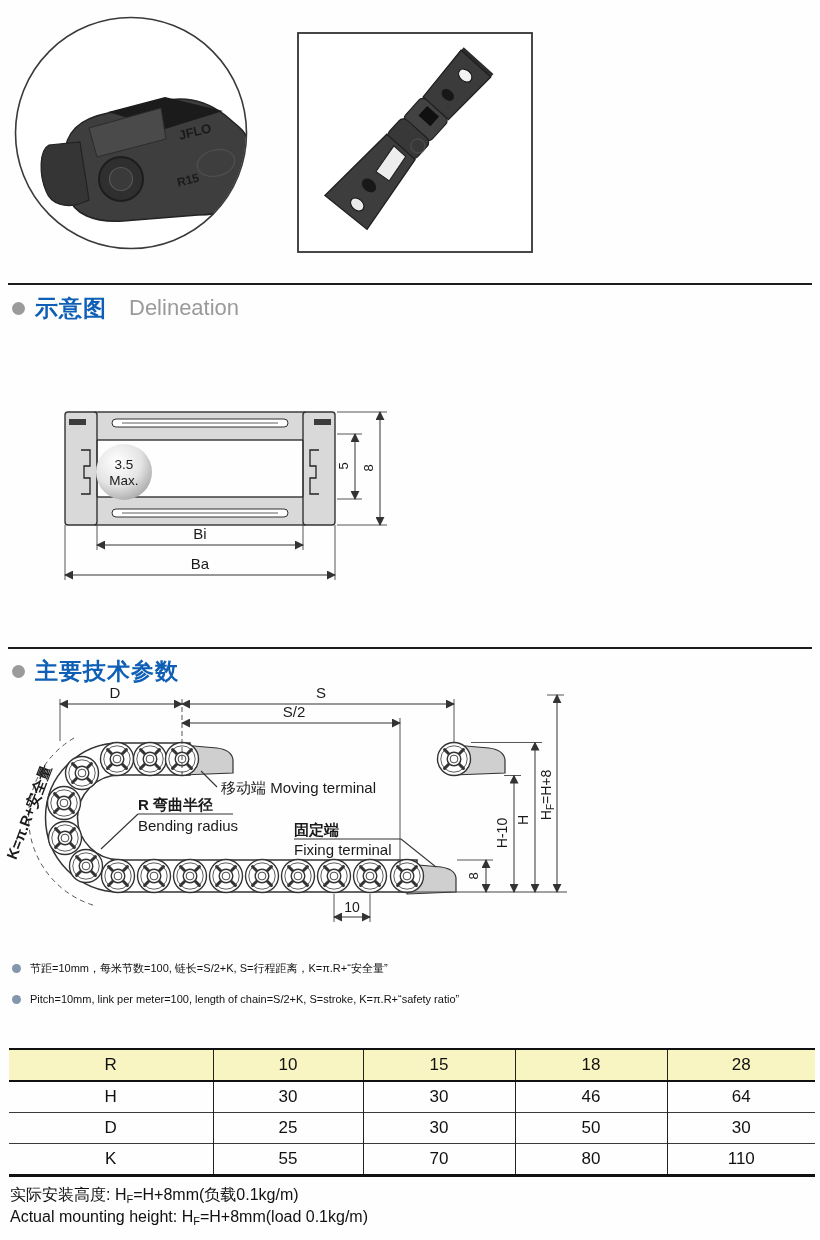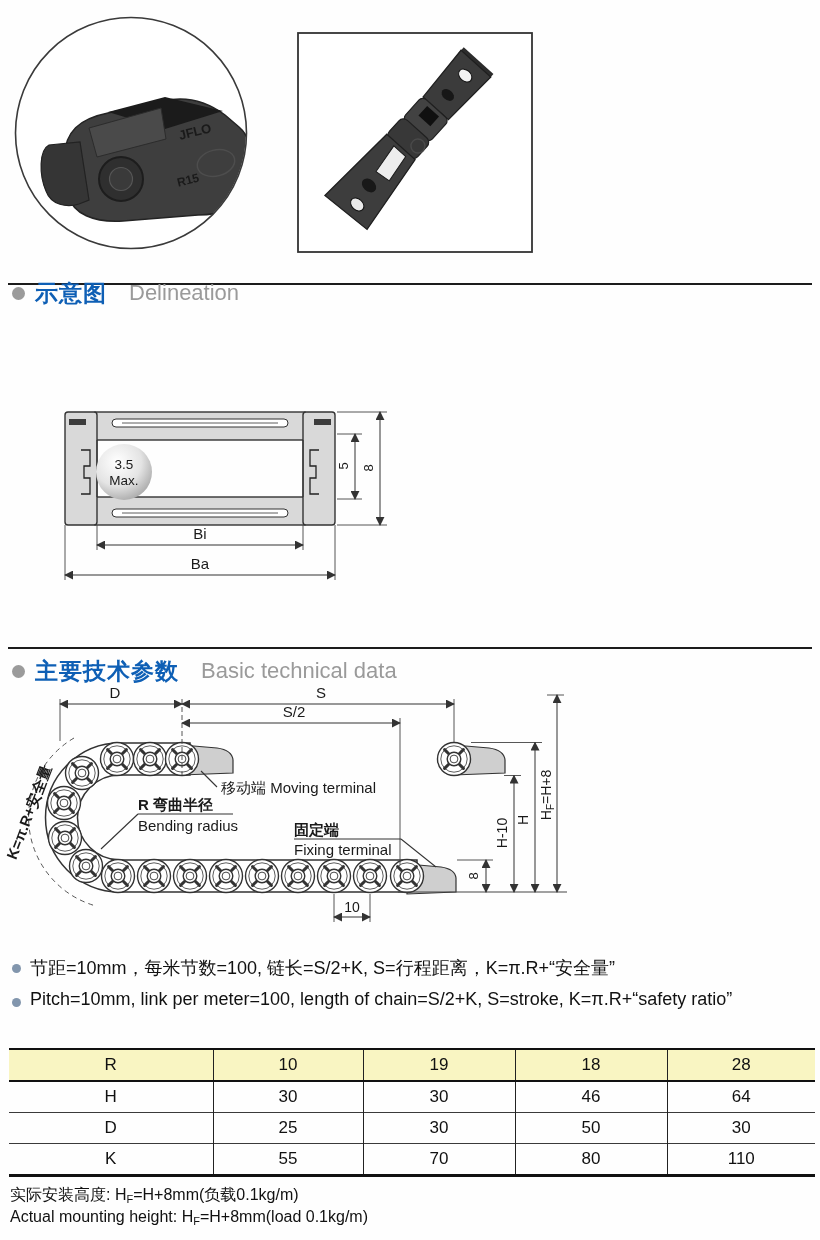--- a/index.html
+++ b/index.html
@@ -6,21 +6,21 @@
   body{width:820px;height:1240px;background:#fefefe;position:relative;
        font-family:"Liberation Sans","DejaVu Sans",sans-serif;color:#1a1a1a;overflow:hidden;}
   .abs{position:absolute;}
   .divider{position:absolute;left:8px;width:804px;height:0;border-top:2.5px solid #1c1c1c;}
   .sec-head{position:absolute;left:12px;display:flex;align-items:center;gap:10px;height:30px;}
   .sec-dot{width:13px;height:13px;border-radius:50%;background:#9b9b9b;flex:0 0 auto;}
   .sec-zh{font-size:23px;font-weight:700;color:#0e5fb5;letter-spacing:1px;}
   .sec-en{font-size:22px;color:#9a9a9a;margin-left:12px;}
   .note{position:absolute;left:12px;display:flex;align-items:flex-start;gap:9px;}
   .note-dot{width:9px;height:9px;border-radius:50%;background:#8296ad;margin-top:5px;flex:0 0 auto;}
-  .note-text{font-size:18px;color:#111;line-height:19px;}
+  .note-text{font-size:11px;color:#111;line-height:19px;}
   table.spec{position:absolute;left:9px;top:1048px;width:806px;border-collapse:collapse;table-layout:fixed;
              border-top:2.5px solid #111;border-bottom:3.5px solid #111;font-size:17px;}
   table.spec td{text-align:center;padding:0;height:30px;color:#111;}
   table.spec td+td{border-left:1.4px solid #222;}
   table.spec tr.hdr{background:#f9f5c2;border-bottom:2px solid #111;}
   table.spec tr.datarow{border-bottom:1.5px solid #3a3a3a;}
   table.spec tr.datarow:last-child{border-bottom:none;}
   .footer-line{font-size:16px;color:#111;line-height:18px;}
   .subF{font-size:11px;vertical-align:-3px;}
   svg text{font-family:"Liberation Sans","DejaVu Sans",sans-serif;fill:#1a1a1a;}
@@ -72,21 +72,21 @@
     <circle cx="12" cy="0" r="7" fill="none" stroke="#4a4a4a" stroke-width="1.4"></circle>
     <path d="M-19,12 L19,12 L30,96 L-24,99 Z" fill="#3d3d3d" stroke="#1f1f1f" stroke-width="1.3"></path>
     <path d="M-6,16 L10,16 L14,45 L-2,47 Z" fill="#ededed" stroke="#1c1c1c" stroke-width="1"></path>
     <ellipse cx="2" cy="62" rx="8" ry="6" fill="#181818"></ellipse>
     <ellipse cx="6" cy="84" rx="7.5" ry="5.5" fill="#e9e9e9" stroke="#111111" stroke-width="1"></ellipse>
   </g>
 </svg>
 
 <div class="divider" style="top:283px;"></div>
 
-<div class="sec-head" style="top:278px;">
+<div class="sec-head" style="top:293px;">
   <span class="sec-dot"></span>
   <span class="sec-zh">示意图</span>
   <span class="sec-en">Delineation</span>
 </div>
 
 <svg class="abs" style="left:40px;top:398px;" width="360" height="200" viewBox="0 0 360 200">
   <defs>
     <marker id="arr" viewBox="0 0 10 10" refX="9" refY="5" markerWidth="9" markerHeight="9" orient="auto-start-reverse">
       <path d="M0,0 L10,5 L0,10 Z" fill="#333"></path>
     </marker>
@@ -144,21 +144,20 @@
     <line x1="25" y1="177" x2="295" y2="177" class="dim" marker-start="url(#arr)" marker-end="url(#arr)"></line>
     <text x="160" y="171" text-anchor="middle" font-size="15">Ba</text>
   </g>
 </svg>
 
 <div class="divider" style="top:647px;"></div>
 
 <div class="sec-head" style="top:656px;align-items:center;">
   <span class="sec-dot"></span>
   <span class="sec-zh">主要技术参数</span>
-  <span class="sec-en">Basic technical data</span>
 </div>
 
 <svg class="abs" style="left:5px;top:683px;" width="610" height="257" viewBox="0 0 610 257">
   <defs>
     <g id="wheel">
       <circle r="16.5" fill="#fff" stroke="#333" stroke-width="1.4"></circle>
       <circle r="13.2" fill="none" stroke="#333" stroke-width="0.8"></circle>
       <g stroke="#333" stroke-width="3" stroke-linecap="round">
         <line x1="4.8" y1="4.8" x2="9.4" y2="9.4"></line>
           <line x1="-4.8" y1="4.8" x2="-9.4" y2="9.4"></line>
@@ -263,38 +262,38 @@
     <line x1="289" y1="156" x2="396" y2="156" class="thin"></line>
     <text x="289" y="172" font-size="15">Fixing terminal</text>
     <line x1="396" y1="156" x2="431" y2="184" class="thin"></line>
   </g>
 </svg>
 
 <div class="note" style="top:959px;">
   <span class="note-dot"></span>
   <span class="note-text">节距=10mm，每米节数=100, 链长=S/2+K, S=行程距离，K=π.R+“安全量”</span>
 </div>
-<div class="note" style="top:990px;align-items:center;">
+<div class="note" style="top:990px;">
   <span class="note-dot"></span>
   <span class="note-text">Pitch=10mm, link per meter=100, length of chain=S/2+K, S=stroke, K=π.R+“safety ratio”</span>
 </div>
 
 <table class="spec">
   <colgroup>
     <col style="width:204px">
       <col style="width:150px">
       <col style="width:152px">
       <col style="width:152px">
       <col style="width:148px">
   </colgroup>
   <tbody>
   <tr class="hdr">
     <td>R</td>
     <td>10</td>
-    <td>19</td>
+    <td>15</td>
     <td>18</td>
     <td>28</td>
   </tr>
   <tr class="datarow">
     <td>H</td>
     <td>30</td>
     <td>30</td>
     <td>46</td>
     <td>64</td>
   </tr>

